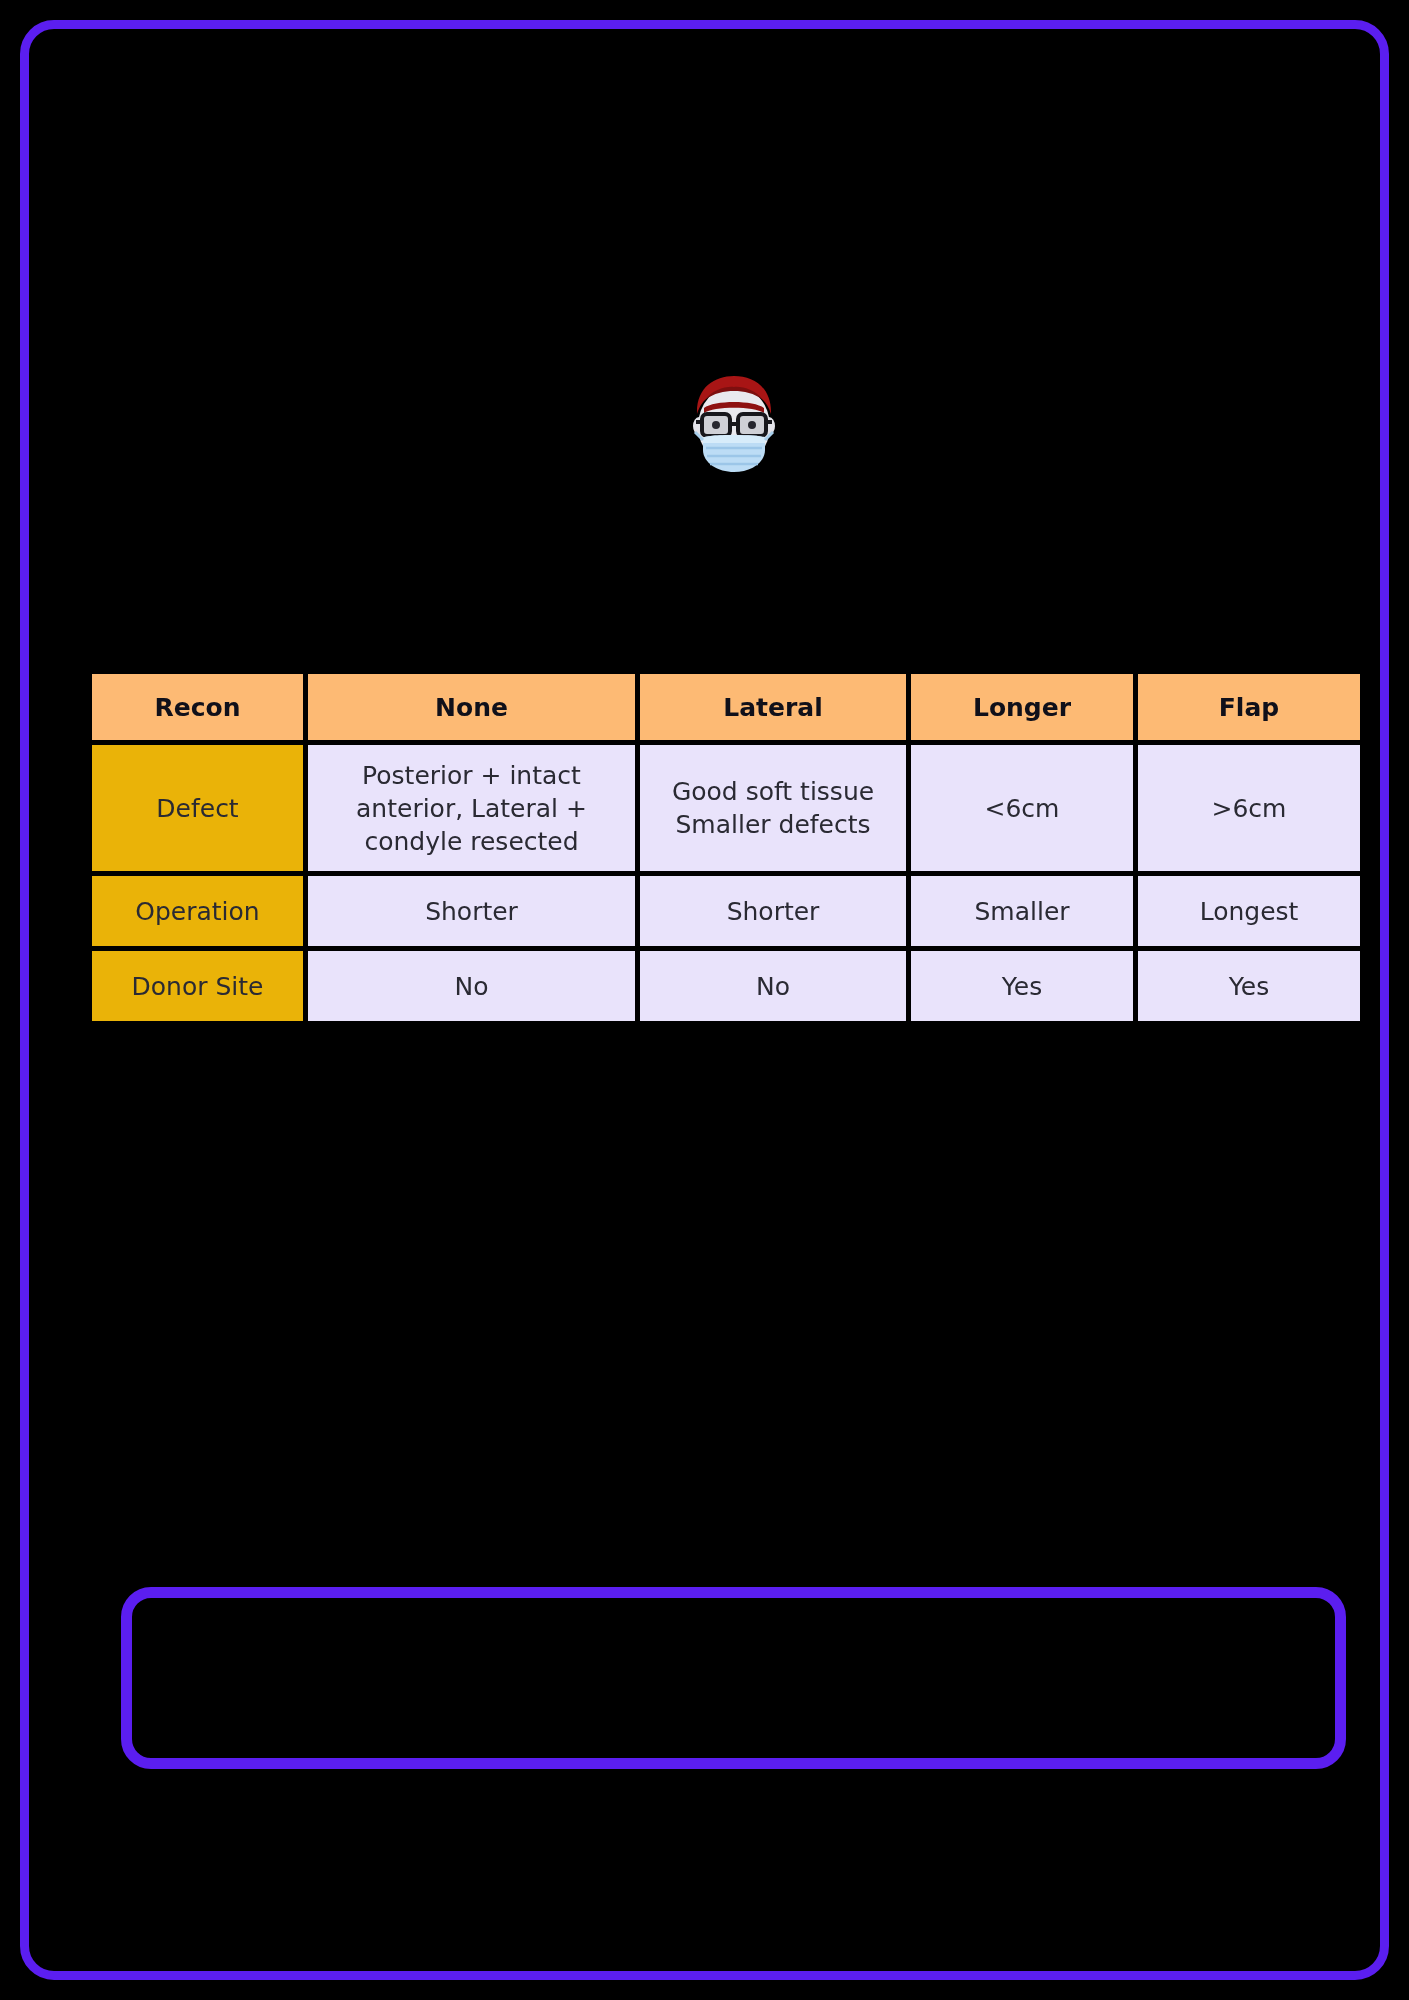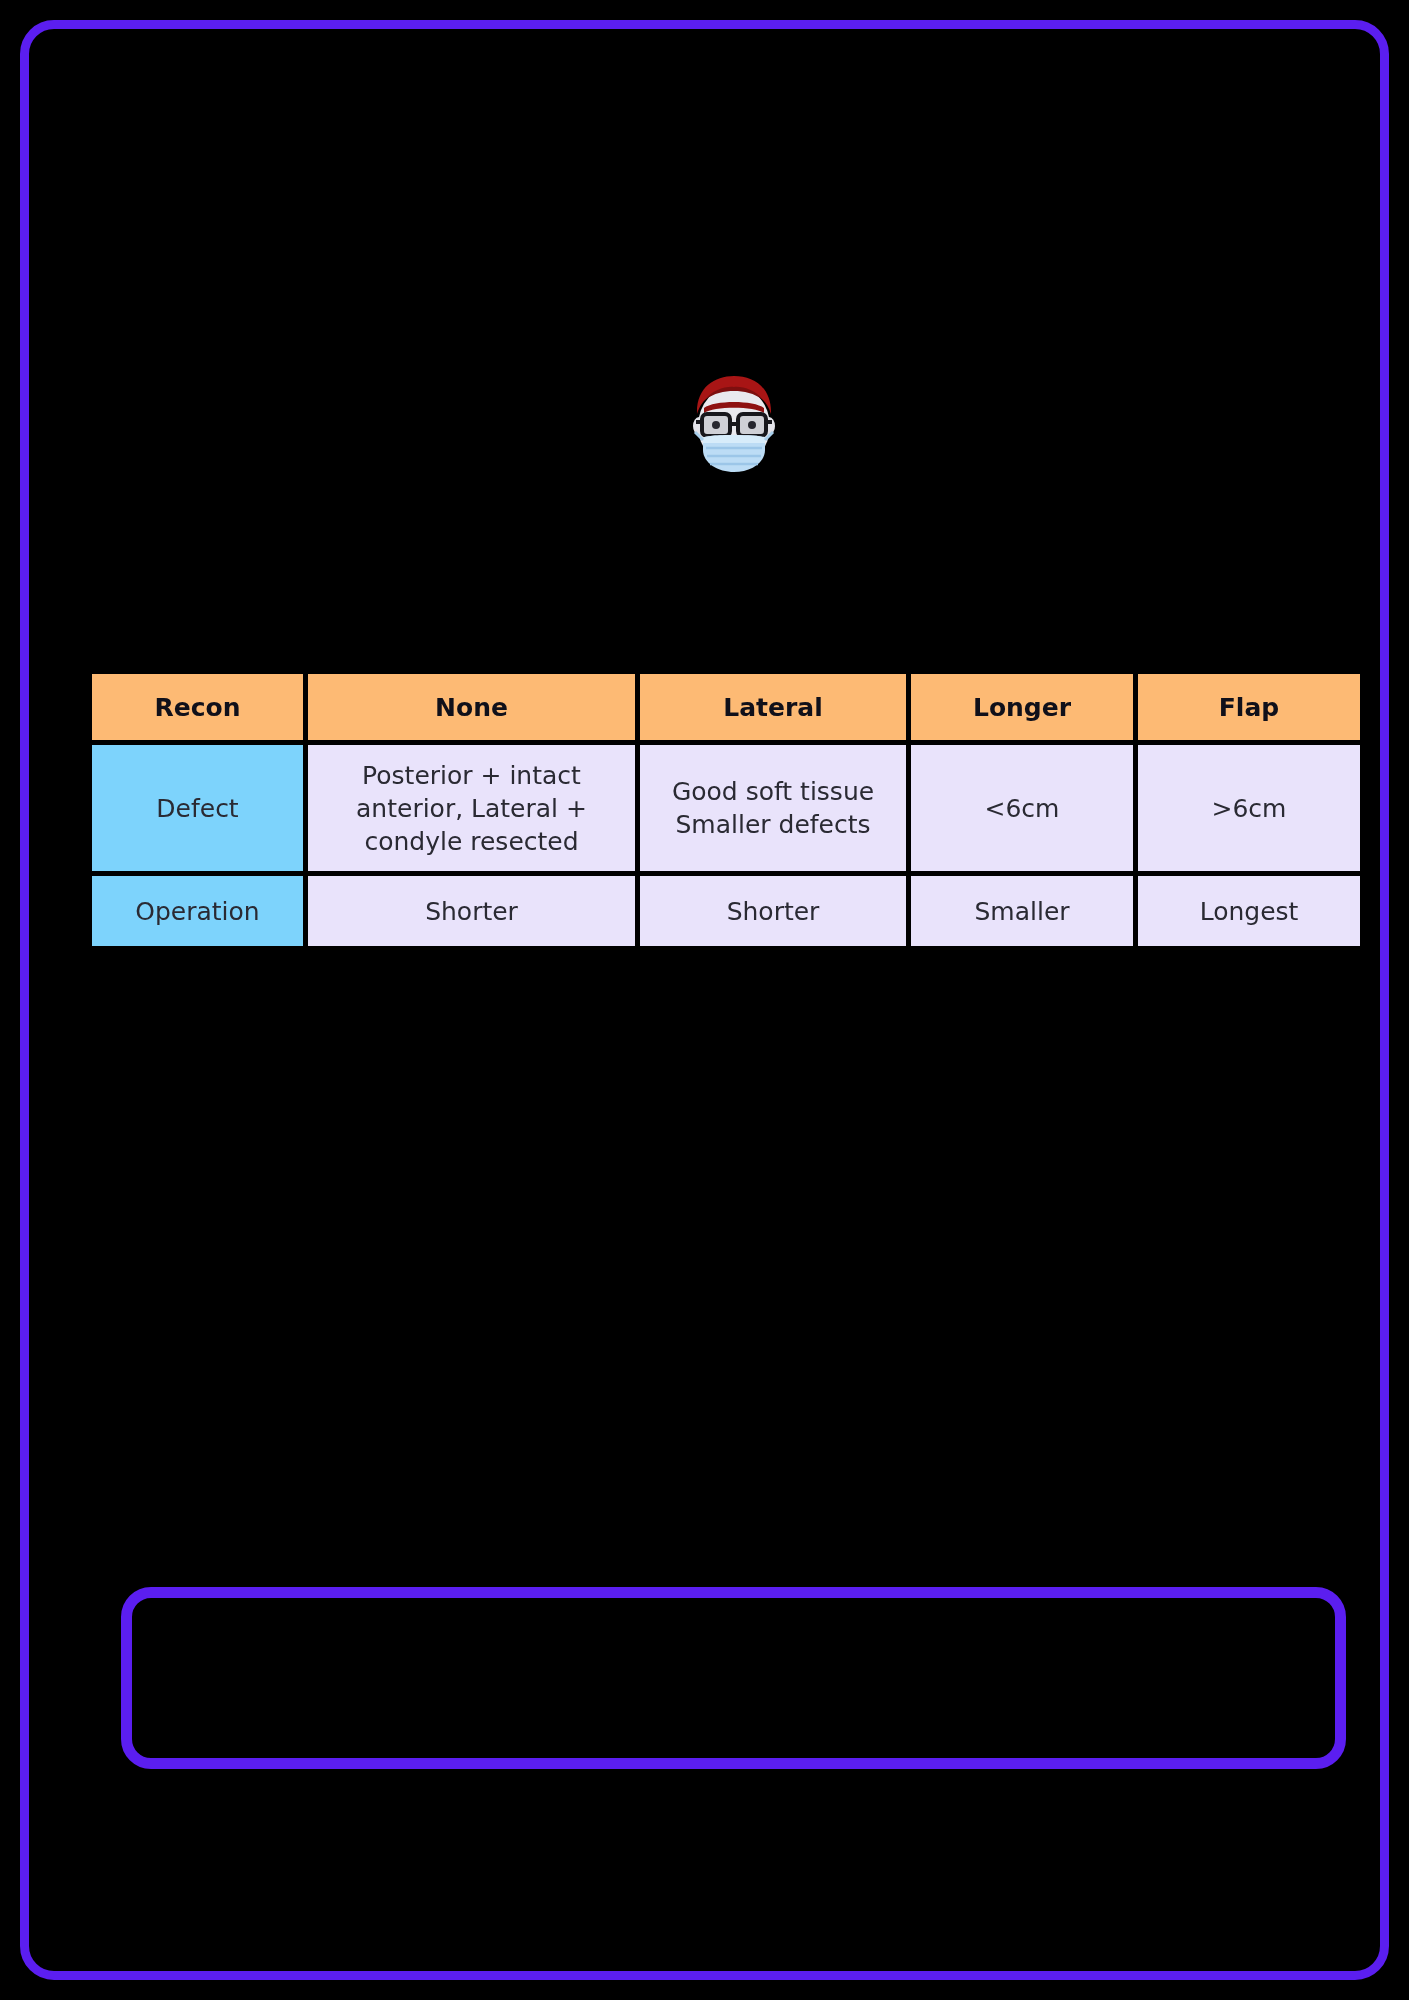--- a/index.html
+++ b/index.html
@@ -71,21 +71,21 @@
     color: #10101a;
     height: 66px;
   }
 
   #recon-table tbody td {
     background: #e9e3fb;
     font-size: 25px;
     font-weight: normal;
   }
   #recon-table tbody td.rowhead {
-    background: #7dd3fc;
+    background: #eab308;
   }
 
   .r-defect td { height: 126px; }
   .r-std td { height: 70px; }
 
   .cellline { display: block; }
 
   
   #bottom-box {
     position: absolute;
@@ -173,20 +173,27 @@
 
       <tr class="r-std">
         <td class="rowhead">Operation</td>
         <td>Shorter</td>
         <td>Shorter</td>
         <td>Smaller</td>
         <td>Longest</td>
       </tr>
 
 
+      <tr class="r-std">
+        <td class="rowhead">Donor Site</td>
+        <td>No</td>
+        <td>No</td>
+        <td>Yes</td>
+        <td>Yes</td>
+      </tr>
 
 
     </tbody>
   </table>
 
   <div id="bottom-box">
     <span></span>
   </div>
 
 </div>

